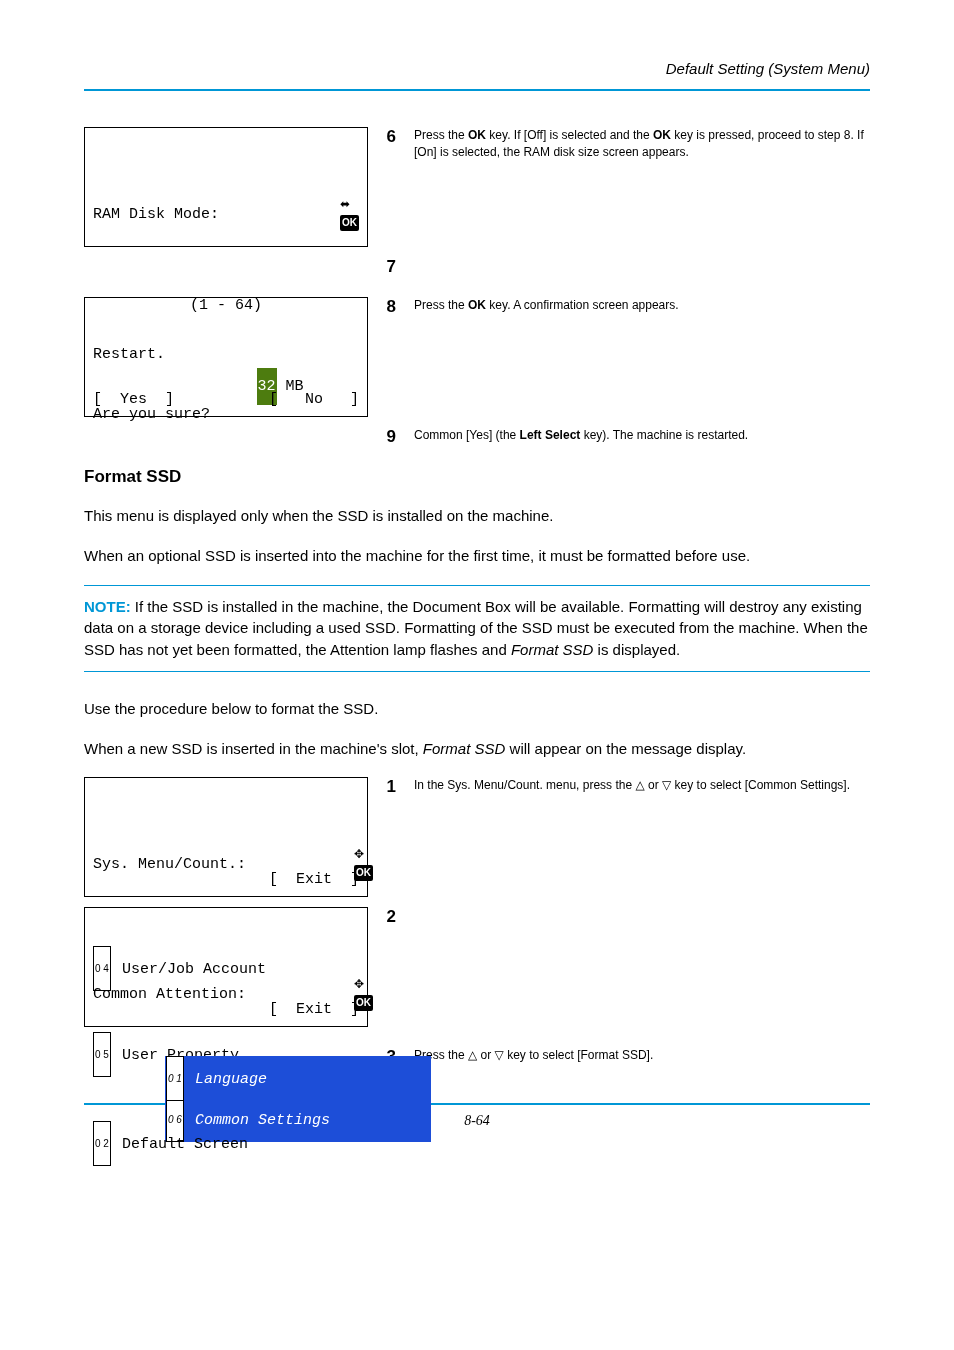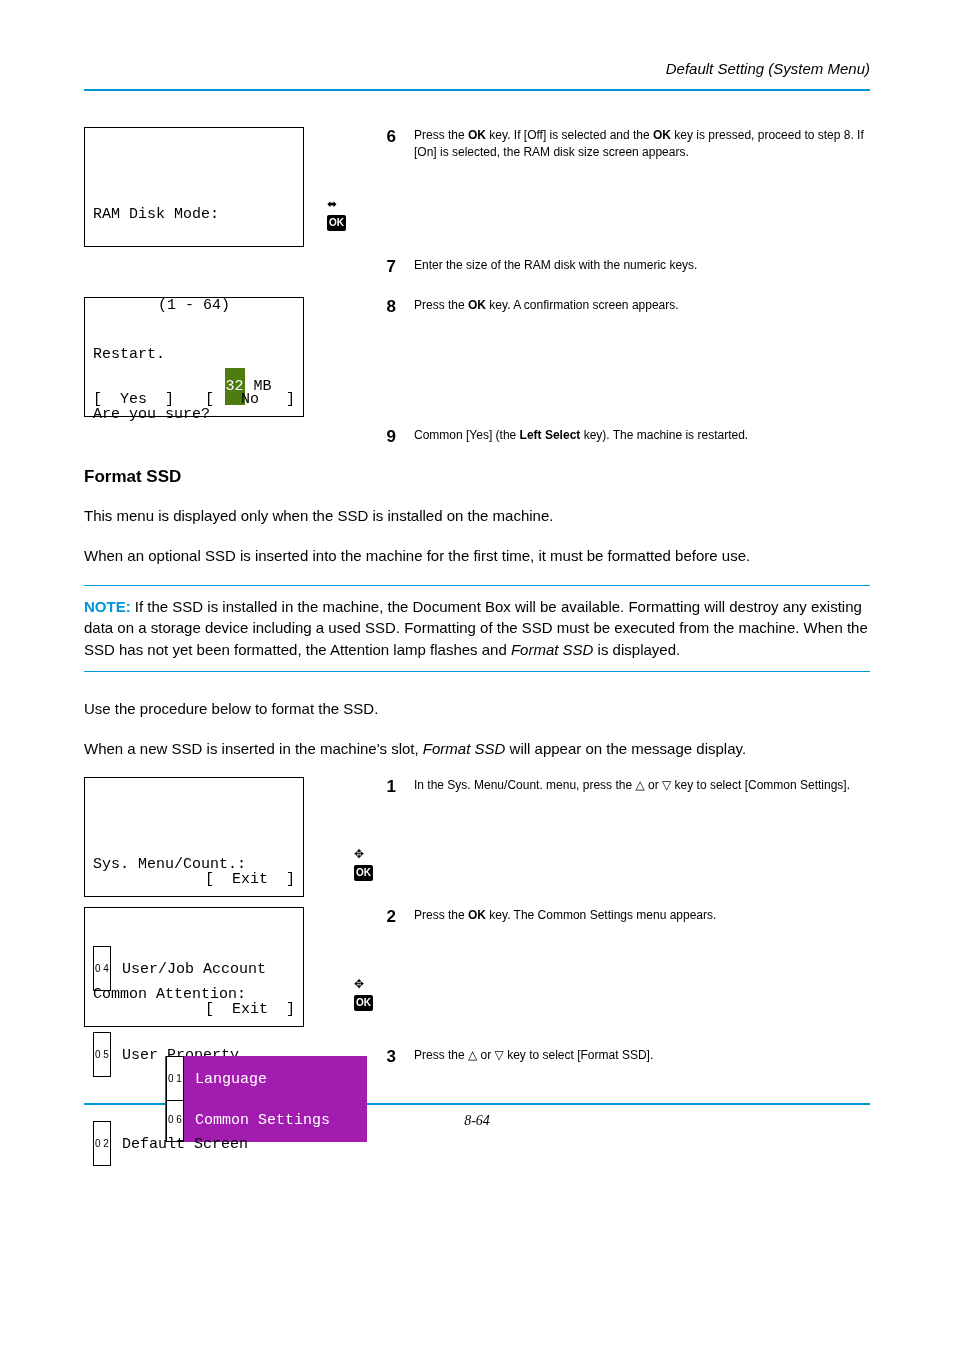--- a/index.html
+++ b/index.html
@@ -2,39 +2,39 @@
 <html><head>
 <meta charset="utf-8">
 <style>
   * { box-sizing: border-box; margin: 0; padding: 0; }
   html, body { width: 954px; background: #fff; font-family: Arial, Helvetica, sans-serif; color: #000; }
   .page { width: 954px; padding: 60px 84px 40px 84px; }
   .header { display: flex; justify-content: flex-end; border-bottom: 2px solid #0097d6; padding-bottom: 12px; margin-bottom: 36px; }
   .header-title { font-style: italic; color: #000; font-size: 15px; }
   .row { display: flex; gap: 34px; margin-bottom: 10px; }
   .lcd-wrap { width: 260px; flex-shrink: 0; }
-  .lcd { border: 1px solid #000; width: 220px; height: 120px; font-family: "Courier New", monospace; font-size: 15px; line-height: 1.35; padding: 6px 8px; position: relative; white-space: pre; }
+  .lcd { border: 1px solid #000; width: 284px; height: 120px; font-family: "Courier New", monospace; font-size: 15px; line-height: 1.35; padding: 6px 8px; position: relative; white-space: pre; }
   .lcd .hdr-line { display: flex; align-items: center; justify-content: space-between; }
   .inv { background: #4d7c0f; color: #fff; padding: 10px 1px; text-align: right; }
   .num-box { display: inline-block; border: 1px solid #000; padding: 16px 1px; font-size: 10px; font-family: Arial; line-height: 11px; vertical-align: 1px; margin-right: 2px; }
   .ok-badge { display: inline-block; background: #000; color: #fff; font-family: Arial; font-size: 10px; font-weight: bold; padding: 1px 2px; border-radius: 2px; vertical-align: 2px; }
   .arrow-icon { font-family: Arial; font-size: 12px; }
   .steps { flex: 1; }
   .step { display: flex; gap: 18px; margin-bottom: 20px; }
   .step-num { font-weight: bold; font-size: 17px; width: 18px; flex-shrink: 0; text-align: right; }
   .step-text { font-size: 12px; line-height: 1.45; }
   .standalone-steps { margin-left: 294px; }
   .h2 { font-weight: bold; font-size: 17px; margin: 20px 0 18px 0; }
   .body-p { font-size: 15px; line-height: 1.45; margin-bottom: 18px; }
   .note-block { border-top: 1.5px solid #0097d6; border-bottom: 1.5px solid #0097d6; padding: 10px 0; margin: 18px 0 26px 0; font-size: 15px; line-height: 1.45; }
   .note-label { color: #0097d6; font-weight: bold; }
   .italic { font-style: italic; }
   .footer { text-align: center; font-style: italic; font-size: 14px; border-top: 2px solid #0097d6; padding-top: 8px; margin-top: 36px; font-family: Liberation Serif, serif; }
   .tri { font-family: Arial; }
-  .lcd .sel-row { background: #a21caf; color: #fff; display: inline-block; width: 100%; padding: 0 1px; }
+  .lcd .sel-row { background: #1d4ed8; color: #fff; display: inline-block; width: 100%; padding: 0 1px; font-style: italic; }
   .lcd .sel-row .num-box { background: #fff; color: #000; }
   .lcd-bottom { position: absolute; bottom: 6px; left: 8px; right: 8px; display: flex; justify-content: flex-end; }
   .lcd-bottom-center { position: absolute; bottom: 6px; left: 8px; right: 8px; gap: 15px; }
 </style>
 </head>
 <body>
 
 <div class="page">
 
   <div class="header">
@@ -63,21 +63,20 @@
         <div class="step-text">
           <span>Press the </span><b>OK</b><span> key. If [Off] is selected and the </span><b>OK</b><span> key is pressed, proceed to step 8. If [On] is selected, the RAM disk size screen appears.</span>
         </div>
       </div>
     </div>
   </div>
 
   <div class="standalone-steps">
     <div class="step">
       <div class="step-num">7</div>
-      <div class="step-text">Enter the size of the RAM disk with the numeric keys.</div>
     </div>
   </div>
 
   <div class="row">
     <div class="lcd-wrap">
       <div class="lcd">
         <div>Restart.</div>
         <div>Are you sure?</div>
         <div class="lcd-bottom-center" style="display:flex; justify-content:space-between;">
           <span>[  Yes  ]</span>
@@ -155,23 +154,20 @@
         </div>
         <div class="sel-row"><span class="num-box">0 1</span><span> Language</span></div>
         <div><span class="num-box">0 2</span><span> Default Screen</span></div>
         <div><span class="num-box">0 3</span><span> Sound</span></div>
         <div class="lcd-bottom"><span>[  Exit  ]</span></div>
       </div>
     </div>
     <div class="steps">
       <div class="step">
         <div class="step-num">2</div>
-        <div class="step-text">
-          <span>Press the </span><b>OK</b><span> key. The Common Settings menu appears.</span>
-        </div>
       </div>
     </div>
   </div>
 
   <div class="standalone-steps" style="margin-top:20px;">
     <div class="step">
       <div class="step-num">3</div>
       <div class="step-text">
         Press the <span class="tri">△</span> or <span class="tri">▽</span> key to select [Format SSD].
       </div>

